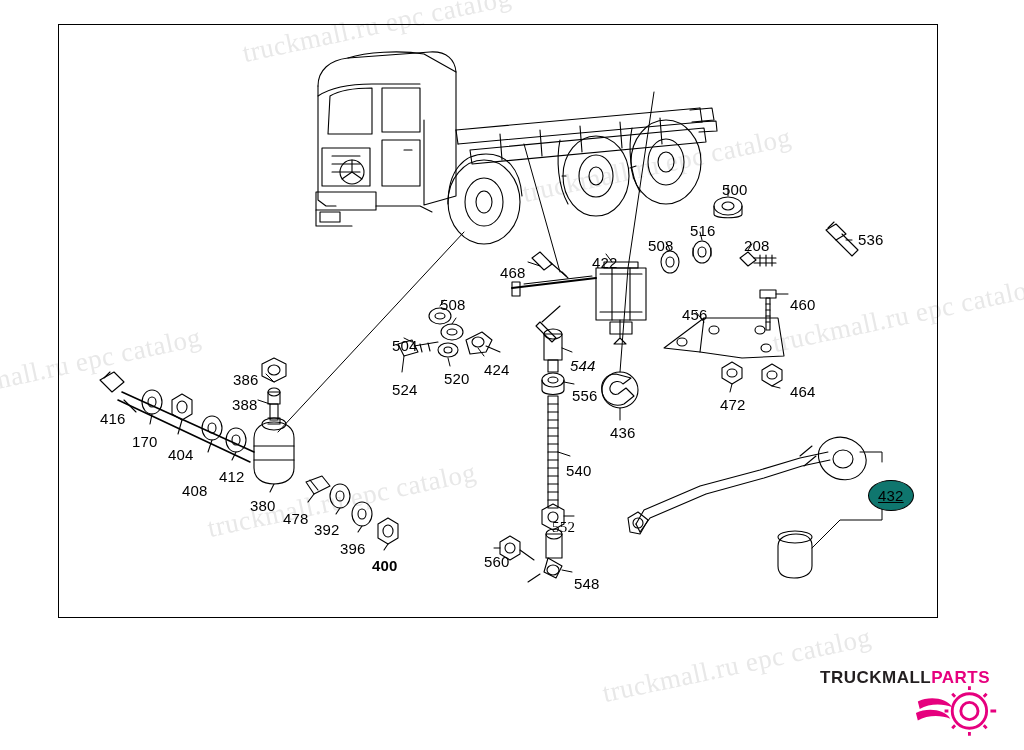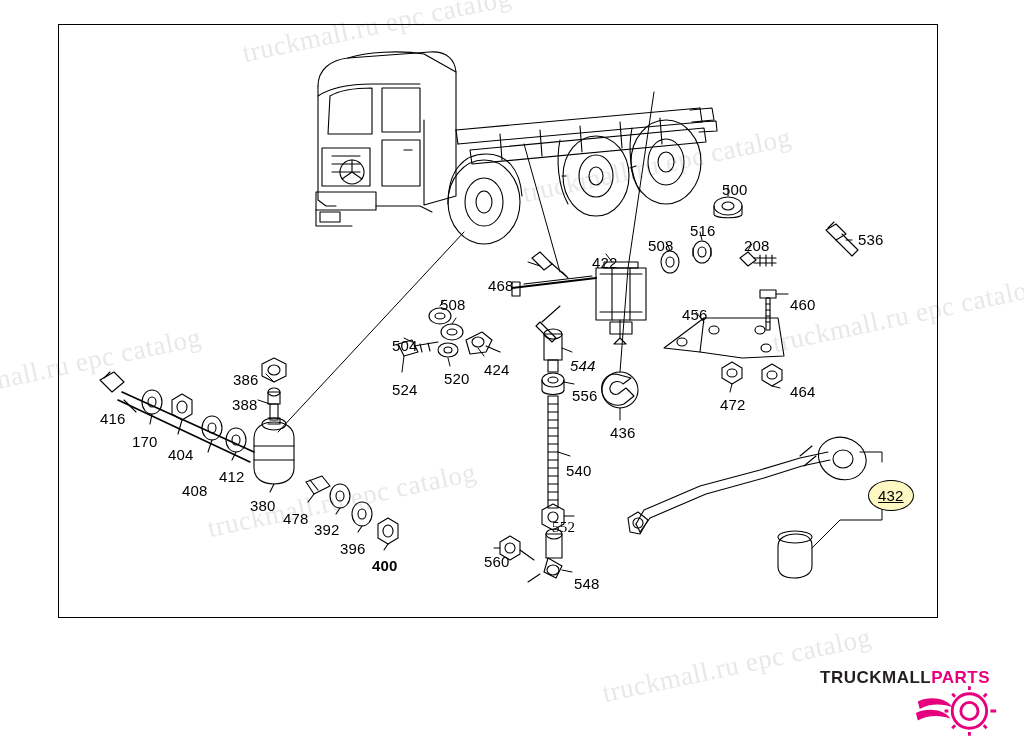--- a/index.html
+++ b/index.html
@@ -52,21 +52,21 @@
     font-size: 15px;
     color: #000;
     white-space: nowrap;
     letter-spacing: 0.2px;
   }
   .label.circ {
     border: 1.2px solid #000;
     border-radius: 50%;
     padding: 6px 9px;
     font-size: 15px;
-    background: #fef9c3;
+    background: #0f766e;
     text-decoration: underline;
   }
   .brand {
     position: absolute;
     right: 24px;
     bottom: 16px;
     width: 180px;
     height: 72px;
   }
   .brand-text {
@@ -355,21 +355,21 @@
     </g>
   </svg>
 
   <div>
     <div class="label" style="left:722px; top:181px;">500</div>
     <div class="label" style="left:690px; top:222px;">516</div>
     <div class="label" style="left:858px; top:231px;">536</div>
     <div class="label" style="left:744px; top:237px;">208</div>
     <div class="label" style="left:648px; top:237px;">508</div>
     <div class="label" style="left:592px; top:254px;">422</div>
-    <div class="label" style="left:488px; top:264px;margin-top:13px;">468</div>
+    <div class="label" style="left:500px; top:264px;">468</div>
     <div class="label" style="left:790px; top:296px;">460</div>
     <div class="label" style="left:440px; top:296px;">508</div>
     <div class="label" style="left:682px; top:306px;">456</div>
     <div class="label" style="left:392px; top:337px;">504</div>
     <div class="label" style="left:484px; top:361px;">424</div>
     <div class="label" style="left:570px; top:357px;font-style:italic;">544</div>
     <div class="label" style="left:444px; top:370px;">520</div>
     <div class="label" style="left:233px; top:371px;">386</div>
     <div class="label" style="left:392px; top:381px;">524</div>
     <div class="label" style="left:790px; top:383px;">464</div>

